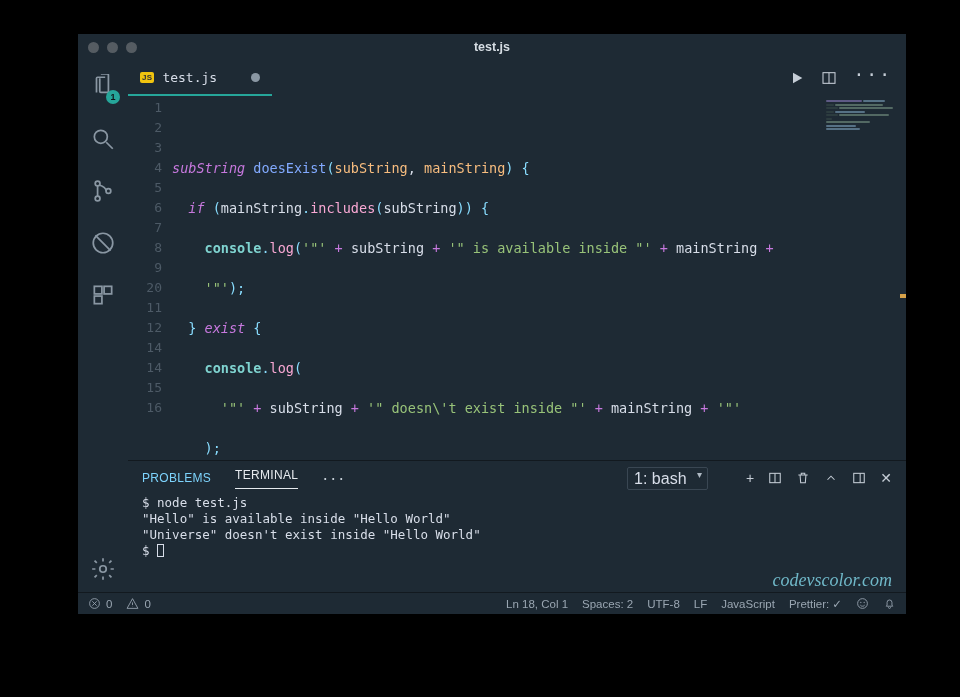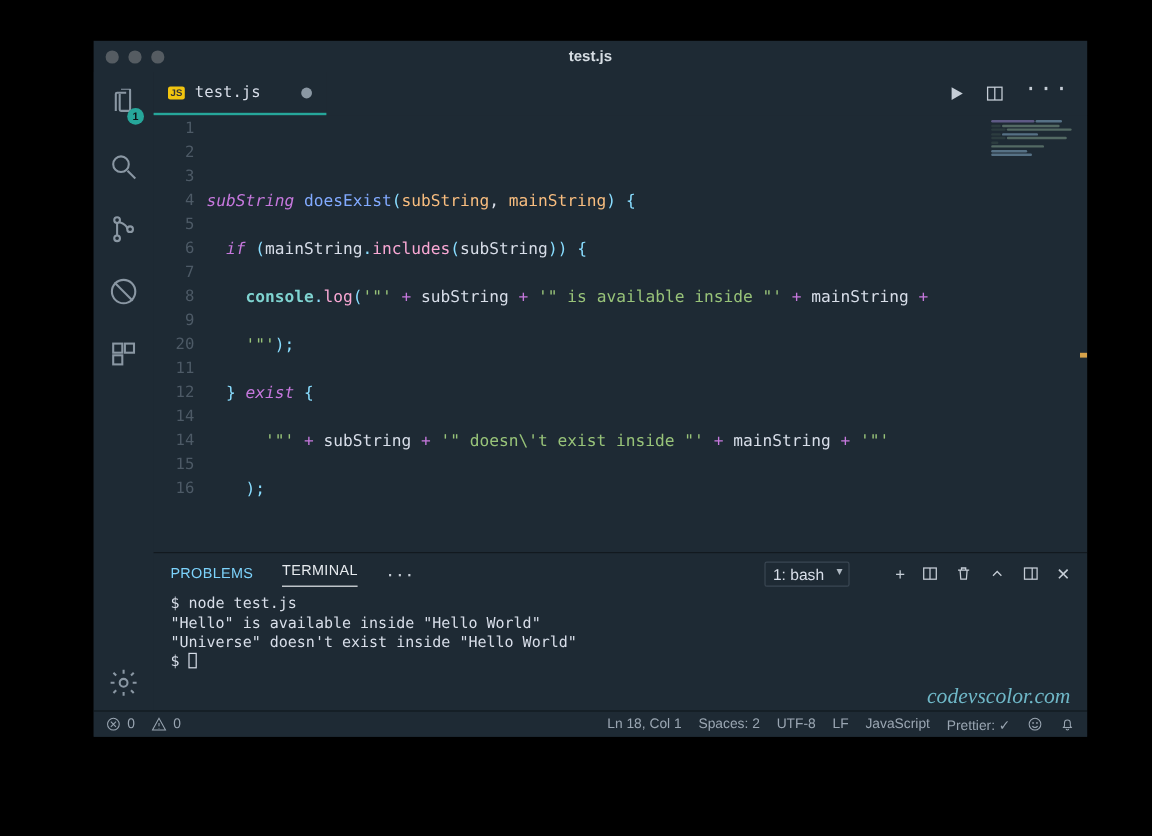--- a/index.html
+++ b/index.html
@@ -46,21 +46,21 @@
   .method{ color:#f9a8d4; }
   .str  { color:#98c379; }
   .punc { color:#89ddff; }
   .op   { color:#c678dd; }
   .w    { color:#d8dee9; }
   .panel { height: 132px; border-top: 1px solid #12191f; display:flex; flex-direction:column; }
   .panel-tabs { height:34px; display:flex; align-items:center; padding:0 14px; gap:24px; font-family:-apple-system,BlinkMacSystemFont,"Segoe UI",sans-serif; font-size:12px; }
   .pt { color:#7dd3fc; cursor:pointer; letter-spacing:.3px; }
   .pt.active { color:#e6eaee; border-bottom:1px solid #e6eaee; padding-bottom:6px; }
   .pt-spacer { flex:1; }
-  .term-select { background:#1e2a34; color:#d8dee9; border:1px solid #3a4753; font-size:13px; padding:2px 20px 2px 6px; border-radius:2px; appearance:none; position:relative; }
+  .term-select { background:#1e2a34; color:#d8dee9; border:1px solid #3a4753; font-size:16px; padding:2px 20px 2px 6px; border-radius:2px; appearance:none; position:relative; }
   .sel-wrap { position:relative; }
   .sel-wrap::after { content:'▾'; position:absolute; right:6px; top:2px; color:#aeb8c2; font-size:10px; pointer-events:none; }
   .panel-icons { display:flex; gap:14px; color:#c5cdd6; margin-left:14px; }
   .panel-icons .pico { width:14px; height:14px; stroke:currentColor; fill:none; stroke-width:1.8; cursor:pointer; }
   .panel-icons .txt { cursor:pointer; font-size:14px; line-height:14px; }
   .terminal { flex:1; padding: 0 14px; font-size:12.5px; line-height:16px; color:#d8dee9; white-space:pre; position:relative; font-family:'SF Mono','Menlo','Consolas',monospace;}
   .cursor { display:inline-block; width:7px; height:13px; border:1px solid #d8dee9; vertical-align:-2px; }
   .watermark { position:absolute; right:14px; bottom:4px; font-family: 'Brush Script MT','Segoe Script',cursive; font-style:italic; font-size:18px; color:#6fb7c7; }
   .statusbar { height:22px; background:#1e2a34; border-top:1px solid #12191f; display:flex; align-items:center; font-family:-apple-system,BlinkMacSystemFont,"Segoe UI",sans-serif; font-size:11.5px; color:#9aa6b2; padding:0 10px; gap:14px; }
   .statusbar .grp { display:flex; align-items:center; gap:5px; cursor:pointer; }
@@ -167,20 +167,21 @@
             <div>15</div>
             <div>16</div>
           </div>
         <div class="code">
 <div> </div>
 <div><span class="kw1">subString</span> <span class="fn">doesExist</span><span class="punc">(</span><span class="param">subString</span><span class="w">, </span><span class="param">mainString</span><span class="punc">)</span> <span class="punc">{</span></div>
 <div>  <span class="kw2">if</span> <span class="punc">(</span><span class="w">mainString</span><span class="punc">.</span><span class="method">includes</span><span class="punc">(</span><span class="w">subString</span><span class="punc">))</span> <span class="punc">{</span></div>
 <div>    <span class="obj">console</span><span class="punc">.</span><span class="method">log</span><span class="punc">(</span><span class="str">'"'</span><span class="op"> + </span><span class="w">subString</span><span class="op"> + </span><span class="str">'" is available inside "'</span><span class="op"> + </span><span class="w">mainString</span><span class="op"> +</span></div>
 <div>    <span class="str">'"'</span><span class="punc">);</span></div>
 <div>  <span class="punc">}</span><span class="kw2"> exist </span><span class="punc">{</span></div>
+<div>    <span class="obj">console</span><span class="punc">.</span><span class="method">log</span><span class="punc">(</span></div>
 <div>      <span class="str">'"'</span><span class="op"> + </span><span class="w">subString</span><span class="op"> + </span><span class="str">'" doesn\'t exist inside "'</span><span class="op"> + </span><span class="w">mainString</span><span class="op"> + </span><span class="str">'"'</span></div>
 <div>    <span class="punc">);</span></div>
 
 
 
 
 
 
 
 

